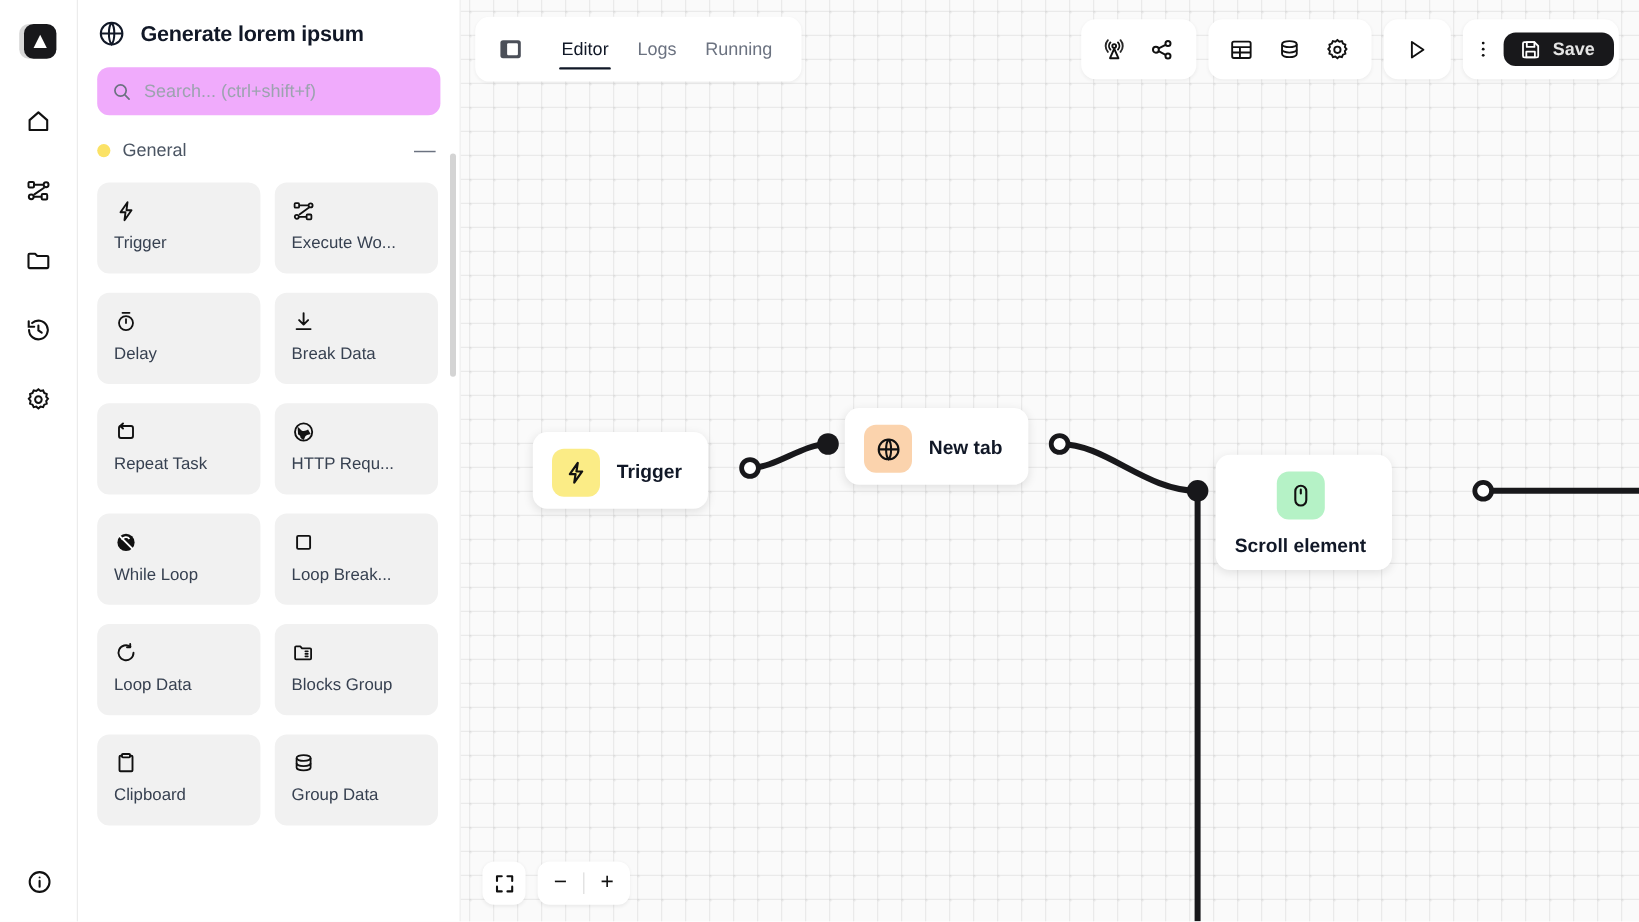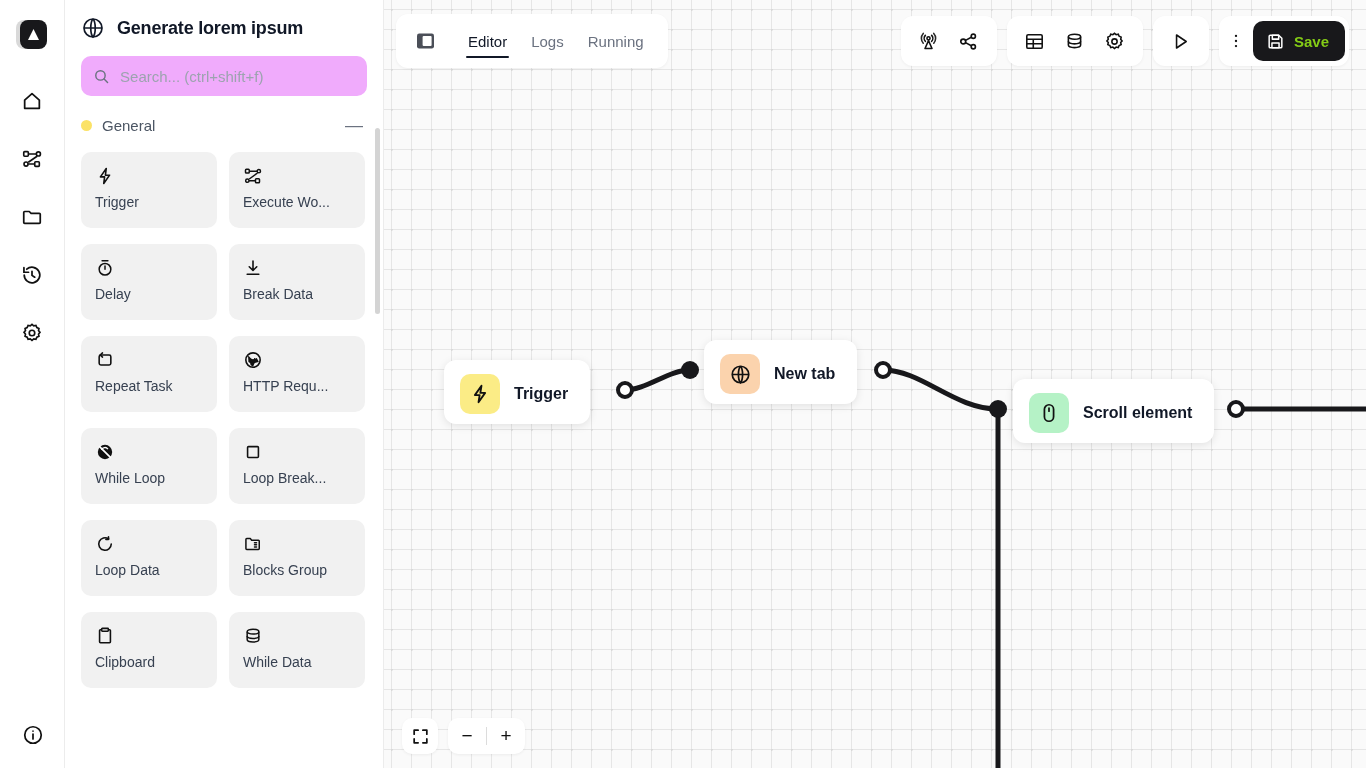--- a/index.html
+++ b/index.html
@@ -140,22 +140,22 @@
   .tab.active { color: #111827; }
   .tab.active::after {
     content: ""; position: absolute; bottom: 10px; left: 8px; right: 8px;
     height: 2px; background: #111827; border-radius: 2px;
   }
   .tb-spacer { flex: 1 1 auto; }
   .tb-right { display: flex; align-items: center; gap: 10px; pointer-events: none; }
   .tb-pill { height: 50px; padding: 0 10px; gap: 4px; }
   .save-group { height: 50px; padding: 0 4px 0 2px; gap: 2px; }
   .save-btn {
-    background: #18181b; color: #84cc16; border-radius: 10px;
-    height: 40px; padding: 0 16px 0 13px;
+    background: #18181b; color: #e5e5e5; border-radius: 10px;
+    height: 28px; padding: 0 16px 0 13px;
     display: flex; align-items: center; gap: 9px;
     font-size: 15px; font-weight: bold; cursor: pointer;
     border: none; font-family: "Liberation Sans", sans-serif;
   }
   .kebab { width: 30px; height: 38px; display: flex; align-items: center; justify-content: center; cursor: pointer; }
 
   
   .node {
     position: absolute; background: #fff; border-radius: 12px;
     box-shadow: 0 2px 8px rgba(0,0,0,0.10);
@@ -398,21 +398,21 @@
         </div>
 
         <div class="block-card">
           <span class="block-icon">
             <svg width="20" height="20" viewBox="0 0 24 24" fill="none" stroke="#111" stroke-width="1.8">
               <ellipse cx="12" cy="6.8" rx="7" ry="2.9"></ellipse>
               <path d="M5 6.8 V12 c0 1.6 3.1 2.9 7 2.9 s7-1.3 7-2.9 V6.8"></path>
               <path d="M5 12 v4.3 c0 1.6 3.1 2.9 7 2.9 s7-1.3 7-2.9 V12"></path>
             </svg>
           </span>
-          <span class="block-label">While Data</span>
+          <span class="block-label">Group Data</span>
         </div>
 
       </div>
     </div>
 
     <div class="sb-scrollbar"></div>
   </div>
 
   <div class="canvas">
 
@@ -523,21 +523,21 @@
     <div class="node" style="left:320px; top:340px;">
       <span class="node-icon" style="background:#fbd3ad;">
         <svg width="23" height="23" viewBox="0 0 24 24" fill="none" stroke="#111" stroke-width="1.8">
           <circle cx="12" cy="12" r="8.6"></circle>
           <path d="M3.4 12 H20.6 M12 3.4 c2.9 3.2 2.9 14 0 17.2 c-2.9-3.2-2.9-14 0-17.2"></path>
         </svg>
       </span>
       <span class="node-label">New tab</span>
     </div>
 
-    <div class="node" style="left:629px; top:379px;">
+    <div class="node" style="left:629px; top:379px;flex-direction:column;">
       <span class="node-icon" style="background:#b5f2c6;">
         <svg width="22" height="22" viewBox="0 0 24 24" fill="none" stroke="#111" stroke-width="1.9" stroke-linecap="round">
           <rect x="7" y="3" width="10" height="18" rx="5"></rect>
           <path d="M12 6.6 V10"></path>
         </svg>
       </span>
       <span class="node-label">Scroll element</span>
     </div>
 
     <div class="port in" style="left:232px; top:381px;"></div>

